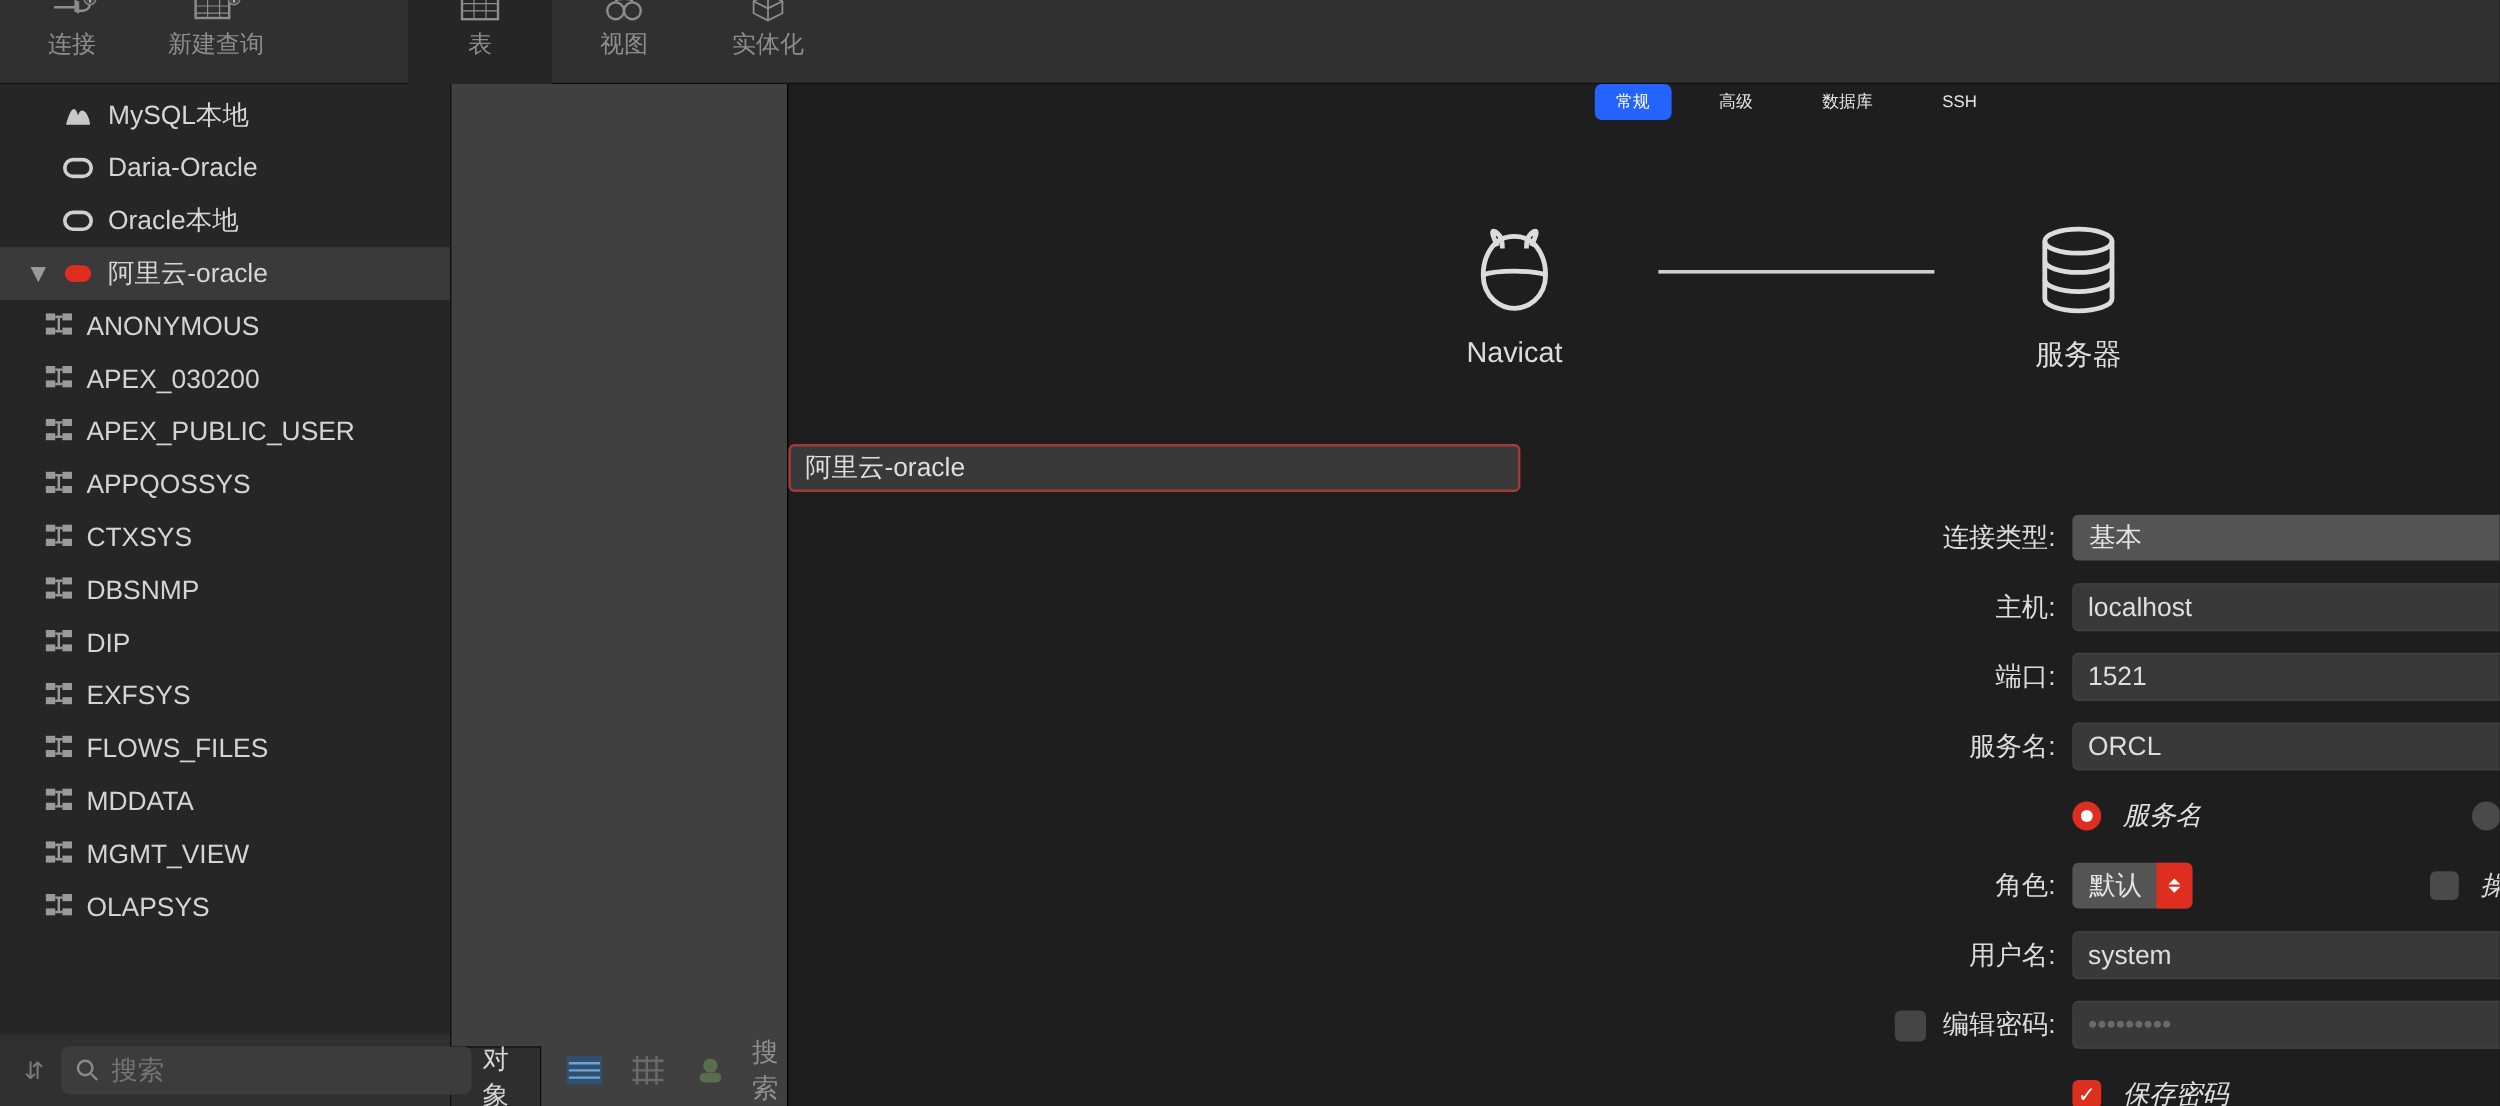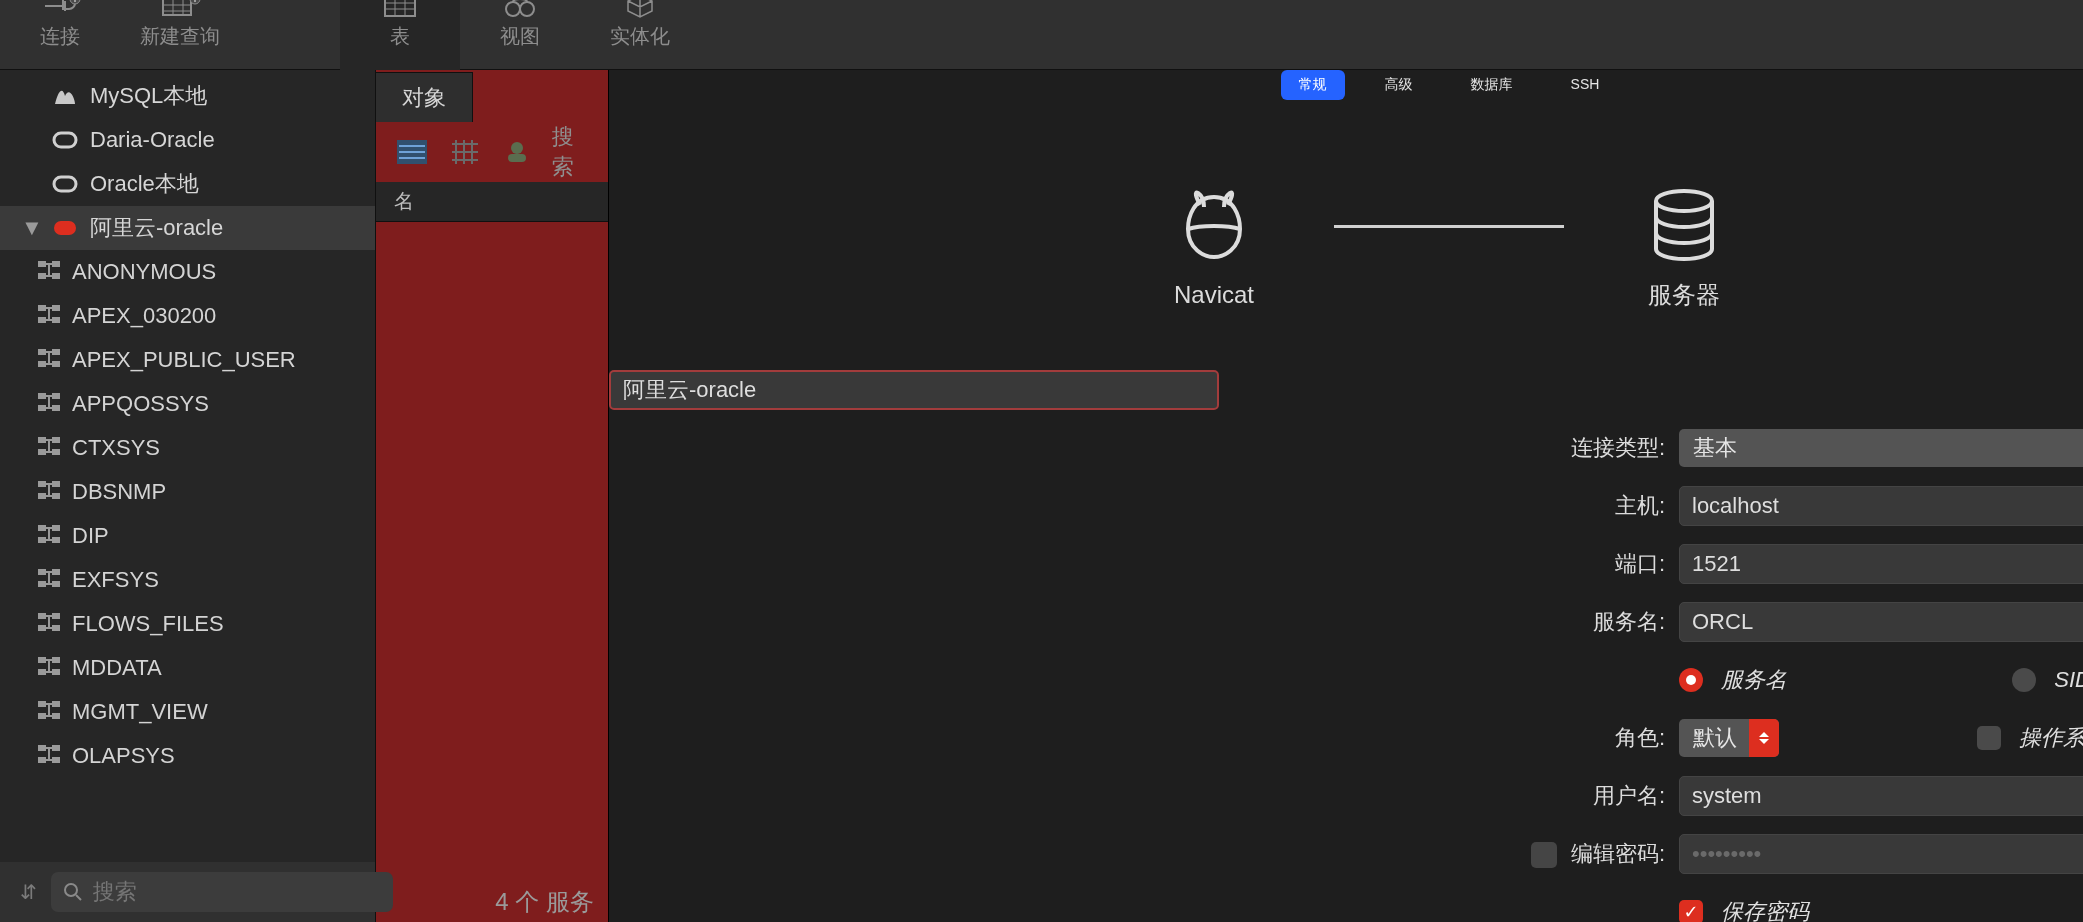--- a/index.html
+++ b/index.html
@@ -29,21 +29,21 @@
   .conn .db-ic.oracle svg rect { fill:none; stroke:#d0d0d0; stroke-width:3; }
   .schema { display:flex; align-items:center; height:44px; padding-left:38px; gap:12px; color:#d4d4d4; font-size:22px; }
   .schema .sch-ic svg { }
   .sidebar-search { height:60px; display:flex; align-items:center; padding:0 20px; gap:14px; background:#303030; }
   .sidebar-search .dollar { color:#7b7b7b; width:20px; text-align:center; font-size:20px; }
   .sidebar-search .sbox { flex:1; height:40px; background:#3c3c3c; border-radius:7px; display:flex; align-items:center; padding:0 12px; gap:10px; }
   .sidebar-search .sbox input { flex:1; background:transparent; border:none; outline:none; color:#d0d0d0; font-size:22px; }
   .sidebar-search .sbox svg { }
 
   
-  .objpane { width:280px; background:#7f1d1d; display:flex; flex-direction:column; }
+  .objpane { width:280px; background:#404040; display:flex; flex-direction:row;align-items:flex-end; }
   .objpane .tabrow { height:52px; display:flex; align-items:flex-end; }
   .objpane .tab { background:#2e2e2e; height:50px; padding:0 26px; display:flex; align-items:center; color:#d6d6d6; font-size:22px; border-right:1px solid #101010; border-top:1px solid #101010; }
   .objpane .tbar2 { height:60px; display:flex; align-items:center; gap:16px; padding:0 18px; }
   .objpane .tbar2 .ib { width:42px; height:38px; display:flex; align-items:center; justify-content:center; }
   .objpane .tbar2 .lbl { color:#8f8f8f; font-size:22px; }
   .objpane .header { height:40px; padding:0 18px; color:#bdbdbd; font-size:20px; display:flex; align-items:center; background:#262626; border-bottom:1px solid #101010; }
   .objpane .body { flex:1; }
   .objpane .footer { height:40px; padding:0 14px; display:flex; justify-content:flex-end; align-items:center; color:#9a9a9a; font-size:24px; }
 
   

